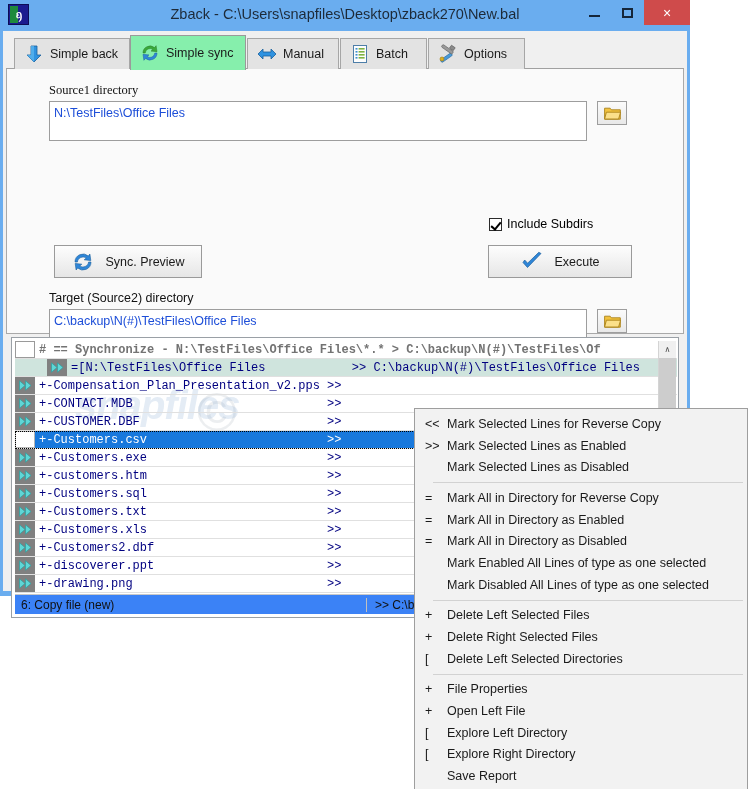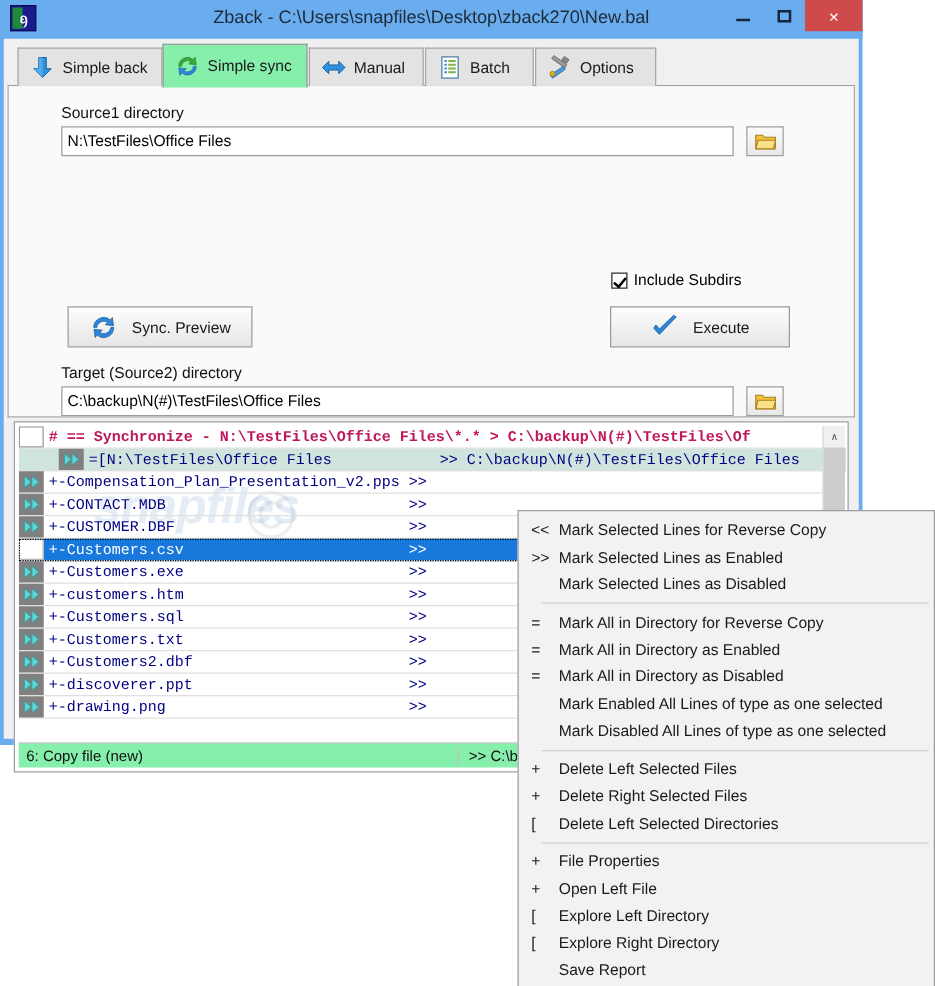--- a/index.html
+++ b/index.html
@@ -178,23 +178,23 @@
     font-size: 12.5px;
     color: #111;
   }
   .txtbox {
     position: absolute;
     box-sizing: border-box;
     background: #ffffff;
     border: 1px solid #9d9d9d;
     font-family: "Liberation Sans", sans-serif;
     font-size: 12.5px;
-    color: #000000;
+    color: #1d4ed8;
     padding: 0 4px;
-    height: 24px;
+    height: 40px;
     line-height: 22px;
     white-space: nowrap;
     overflow: hidden;
   }
   .browse-btn {
     position: absolute;
     width: 30px;
     height: 24px;
     box-sizing: border-box;
     background: linear-gradient(#fbfbfb, #e8e8e8);
@@ -318,21 +318,21 @@
     font-family: "Liberation Mono", monospace;
     font-size: 12px;
     color: #000080;
     white-space: pre;
     overflow: hidden;
     padding-left: 4px;
     letter-spacing: 0px;
   }
   .row.header { background: #ffffff; }
   .row.header .row-mark { background: #ffffff; border: 1px solid #9a9a9a; }
-  .row.header .row-text { color: #be185d; font-weight: bold; }
+  .row.header .row-text { color: #737373; font-weight: bold; }
   .row.dirrow { background: #cfe4dd; padding-left: 32px; }
   .row.selected { background: #1878dc; }
   .row.selected .row-text { color: #ffffff; }
   .row.selected .row-mark { background: #ffffff; }
   .row.focus { outline: 1px dotted #000; outline-offset: -1px; }
 
   .vscroll {
     position: absolute;
     right: 3px;
     top: 3px;
@@ -361,21 +361,21 @@
     height: 70px;
     background: #cdcdcd;
   }
 
   .statusbar {
     position: absolute;
     left: 3px;
     bottom: 3px;
     width: 662px;
     height: 20px;
-    background: #86efac;
+    background: #3b82f6;
     border-top: 1px solid #c8c8c8;
     display: flex;
     align-items: center;
     box-sizing: border-box;
     font-size: 12px;
     color: #111;
   }
   .status-cell-1 {
     width: 352px;
     padding-left: 6px;
@@ -506,21 +506,21 @@
           <path d="M2 2h16v12H11l-3.5 4V14H2z" fill="#2f86d8" stroke="#1b5f9c" stroke-width="0.9"></path>
           <rect x="8.8" y="3.5" width="2.4" height="2.4" fill="#ffffff"></rect>
           <rect x="8.8" y="6.8" width="2.4" height="5.4" fill="#ffffff"></rect>
         </svg>
         <span>Help</span>
       </div>
     </div>
 
     <div class="panel">
 
-      <div class="field-label" style="left:42px; top:14px;">Source1 directory</div>
+      <div class="field-label" style="left:42px; top:14px;font-family:Liberation Serif, serif;">Source1 directory</div>
 
       <div class="txtbox" style="left:42px; top:32px; width:538px;">N:\TestFiles\Office Files</div>
 
       <div class="browse-btn" style="left:590px; top:32px;">
         <svg class="folder-ico" viewBox="0 0 17 14">
           <path d="M0.6 2.2h5.5l1.3 1.6h8.9v9.4H0.6z" fill="#f2c23e" stroke="#a9811a" stroke-width="0.9"></path>
           <path d="M2.4 6.2h14.2l-2 6.8H0.6z" fill="#fbe08a" stroke="#a9811a" stroke-width="0.9"></path>
         </svg>
       </div>
 
@@ -641,20 +641,29 @@
               </div>
               <div class="row-text">+-Customers.txt                         &gt;&gt;</div>
             </div>
             <div class="row">
               <div class="row-mark">
                 <svg class="ff-glyph" viewBox="0 0 13 11">
                   <polygon points="0.5,0.8 6,5.5 0.5,10.2" fill="#5fd6d6" stroke="#2e9d9d" stroke-width="0.7"></polygon>
                   <polygon points="6.5,0.8 12,5.5 6.5,10.2" fill="#5fd6d6" stroke="#2e9d9d" stroke-width="0.7"></polygon>
                 </svg>
               </div>
+              <div class="row-text">+-Customers.xls                         &gt;&gt;</div>
+            </div>
+            <div class="row">
+              <div class="row-mark">
+                <svg class="ff-glyph" viewBox="0 0 13 11">
+                  <polygon points="0.5,0.8 6,5.5 0.5,10.2" fill="#5fd6d6" stroke="#2e9d9d" stroke-width="0.7"></polygon>
+                  <polygon points="6.5,0.8 12,5.5 6.5,10.2" fill="#5fd6d6" stroke="#2e9d9d" stroke-width="0.7"></polygon>
+                </svg>
+              </div>
               <div class="row-text">+-Customers2.dbf                        &gt;&gt;</div>
             </div>
             <div class="row">
               <div class="row-mark">
                 <svg class="ff-glyph" viewBox="0 0 13 11">
                   <polygon points="0.5,0.8 6,5.5 0.5,10.2" fill="#5fd6d6" stroke="#2e9d9d" stroke-width="0.7"></polygon>
                   <polygon points="6.5,0.8 12,5.5 6.5,10.2" fill="#5fd6d6" stroke="#2e9d9d" stroke-width="0.7"></polygon>
                 </svg>
               </div>
               <div class="row-text">+-discoverer.ppt                        &gt;&gt;</div>

